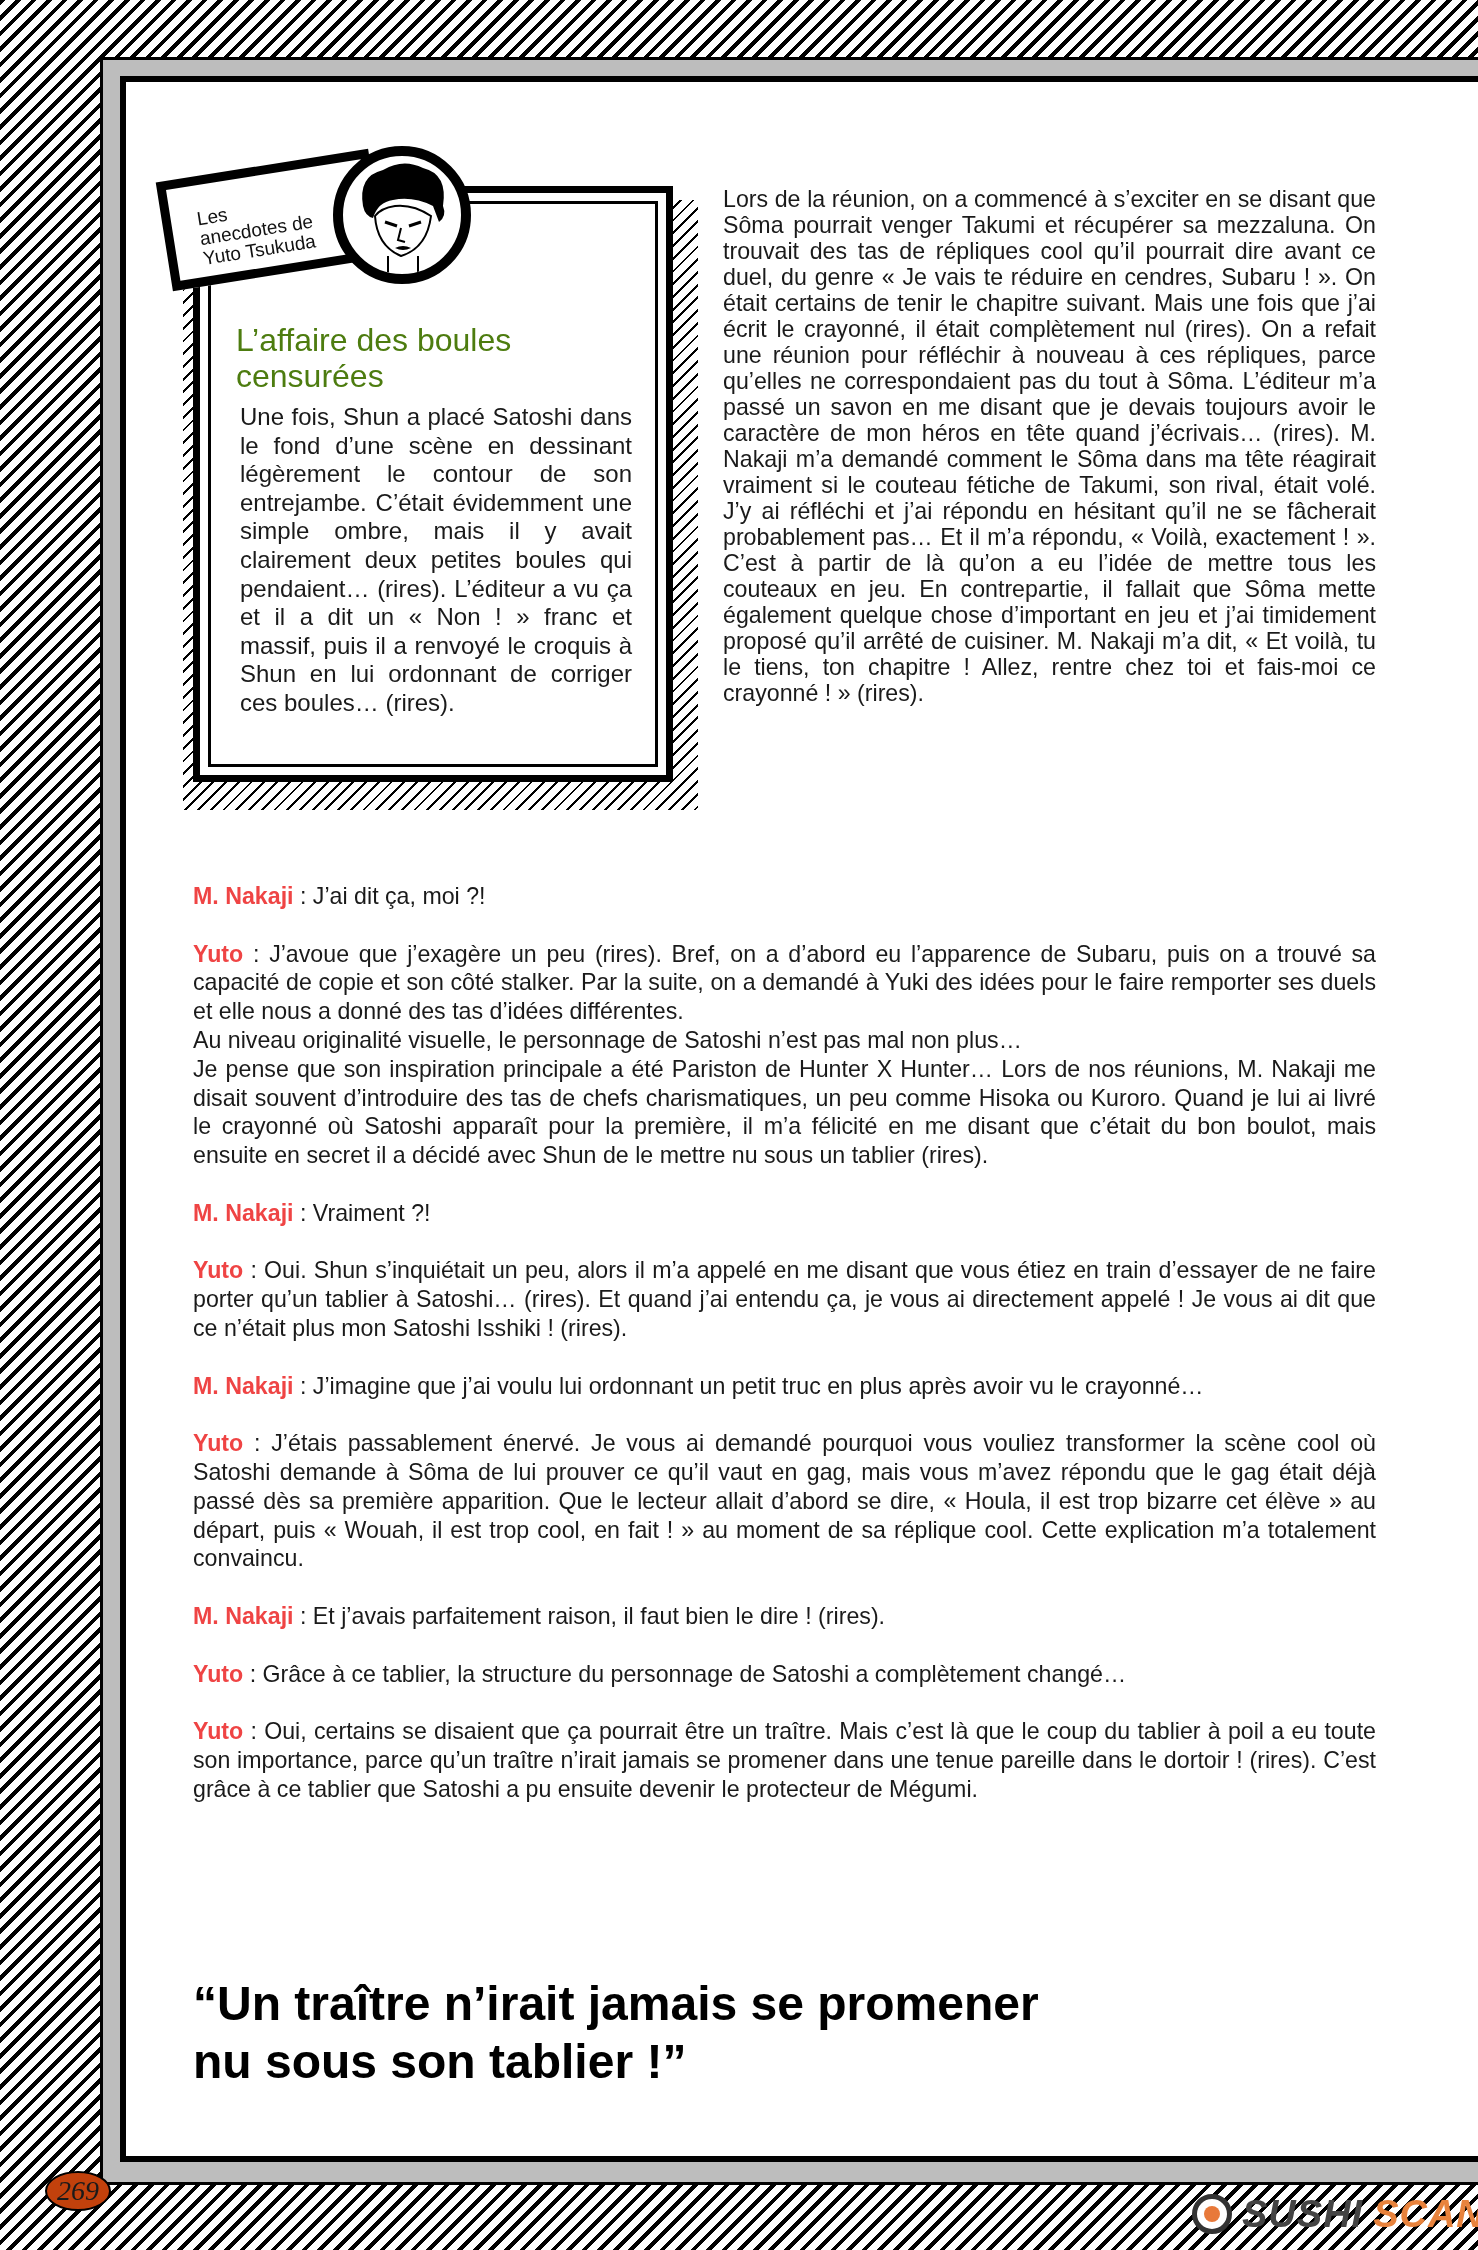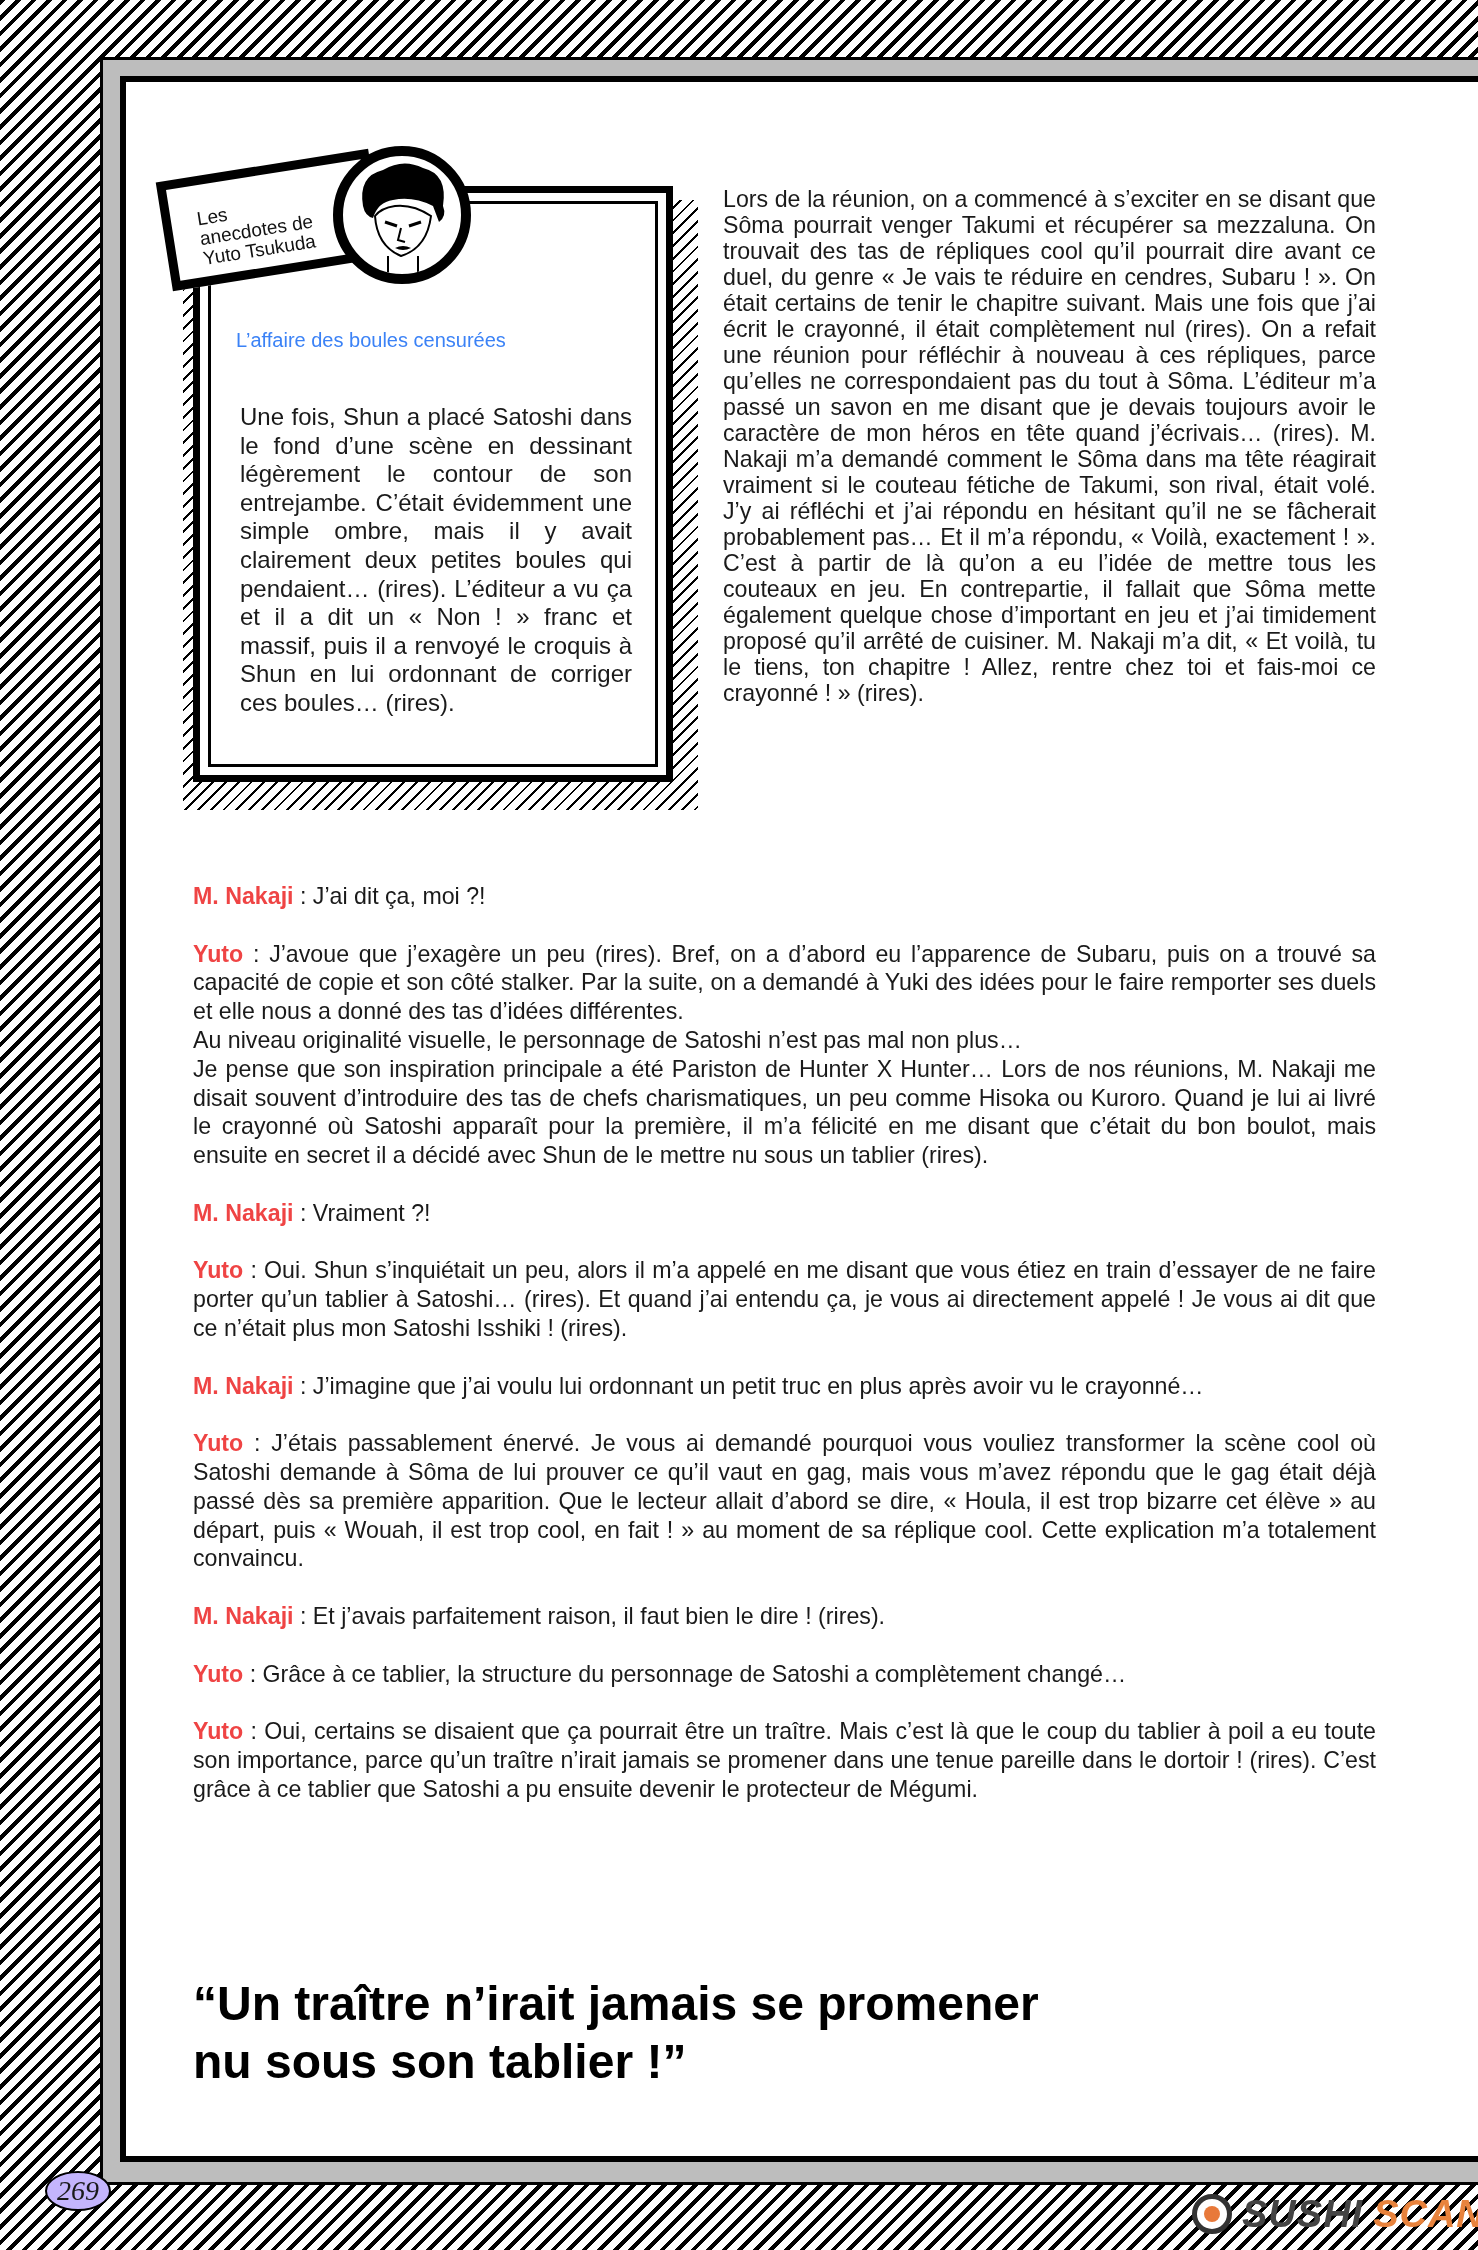--- a/index.html
+++ b/index.html
@@ -13,36 +13,36 @@
   .frame-inner { position:absolute; left:120px; top:76px; width:1380px; height:2086px; background:#fff; border-left:6px solid #000; border-top:6px solid #000; border-bottom:6px solid #000; box-sizing:border-box; }
 
   
   .anec-shadow { position:absolute; left:183px; top:200px; width:515px; height:610px;
     background: repeating-linear-gradient(135deg, #000 0 2px, #fff 2px 9px); }
   .anec-box { position:absolute; left:193px; top:186px; width:480px; height:596px; background:#fff; border:7px solid #000; box-sizing:border-box; }
   .anec-box::after { content:""; position:absolute; left:8px; top:8px; right:8px; bottom:8px; border:3px solid #000; }
   .anec-tag { position:absolute; left:163px; top:165px; width:215px; height:110px; background:#fff; border:9px solid #000; transform:rotate(-9deg); box-sizing:border-box; z-index:3; }
   .anec-tag-text { position:absolute; left:26px; top:24px; font-size:19px; line-height:20px; color:#111; }
   .portrait { position:absolute; left:333px; top:146px; width:138px; height:138px; border-radius:50%; background:#fff; border:10px solid #000; box-sizing:border-box; z-index:4; overflow:hidden; }
-  .anec-title { position:absolute; left:236px; top:322px; width:420px; font-size:20px; line-height:36px; color:#3b82f6; z-index:2; }
+  .anec-title { position:absolute; left:236px; top:322px; width:420px; font-size:32px; line-height:36px; color:#4d7c0f; z-index:2; }
   .anec-body { position:absolute; left:240px; top:403px; width:392px; font-size:24px; line-height:28.6px; text-align:justify; color:#1a1a1a; z-index:2; }
 
   
   .right-col { position:absolute; left:723px; top:186px; width:653px; font-size:23.2px; line-height:26px; text-align:justify; color:#1a1a1a; }
 
   
   .dialogue { position:absolute; left:193px; top:882px; width:1183px; }
   .turn { font-size:23.2px; line-height:28.8px; text-align:justify; margin:0 0 28.8px 0; color:#1a1a1a; }
   .speaker { font-weight:bold; color:#ef4444; }
   .turn p { margin:0; }
 
   .pull-quote { position:absolute; left:193px; top:1975px; width:1183px; text-align:left; font-size:48px; line-height:58px; font-weight:bold; color:#000; }
 
   
-  .page-num { position:absolute; left:45px; top:2171px; width:62px; height:36px; border-radius:50%; background:#c4b5fd; border:2px solid #000; text-align:center; font-family:"Liberation Serif", serif; font-style:italic; font-size:28px; line-height:36px; z-index:5; }
+  .page-num { position:absolute; left:45px; top:2171px; width:62px; height:36px; border-radius:50%; background:#c2410c; border:2px solid #000; text-align:center; font-family:"Liberation Serif", serif; font-style:italic; font-size:28px; line-height:36px; z-index:5; }
 
   
   .watermark { position:absolute; left:1192px; top:2192px; height:44px; display:flex; align-items:center; gap:10px; }
   .wm-logo { width:40px; height:40px; border-radius:50%; background:#fff; border:5px solid #333; box-sizing:border-box; position:relative; }
   .wm-logo::after { content:""; position:absolute; left:7px; top:7px; width:16px; height:16px; border-radius:50%; background:#e8793a; }
   .wm-text-1 { font-size:38px; font-weight:bold; color:#444; letter-spacing:1px; font-style:italic; }
   .wm-text-2 { font-size:38px; font-weight:bold; color:#e8833d; letter-spacing:1px; font-style:italic; }
 </style>
 </head>
 <body>

